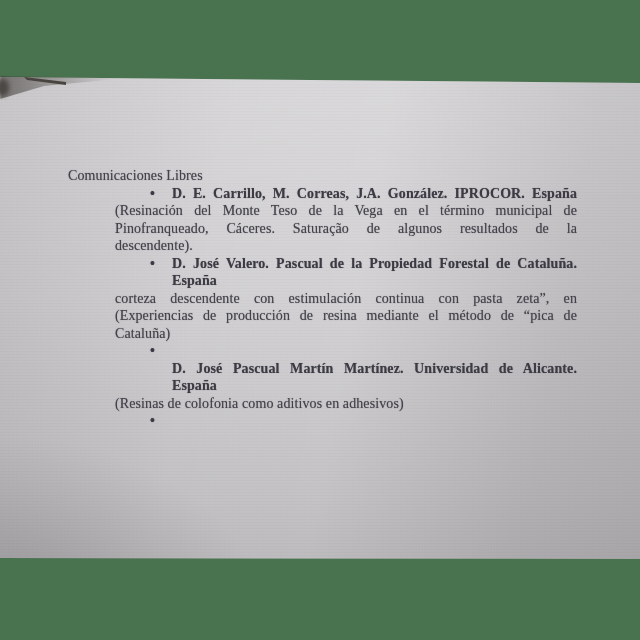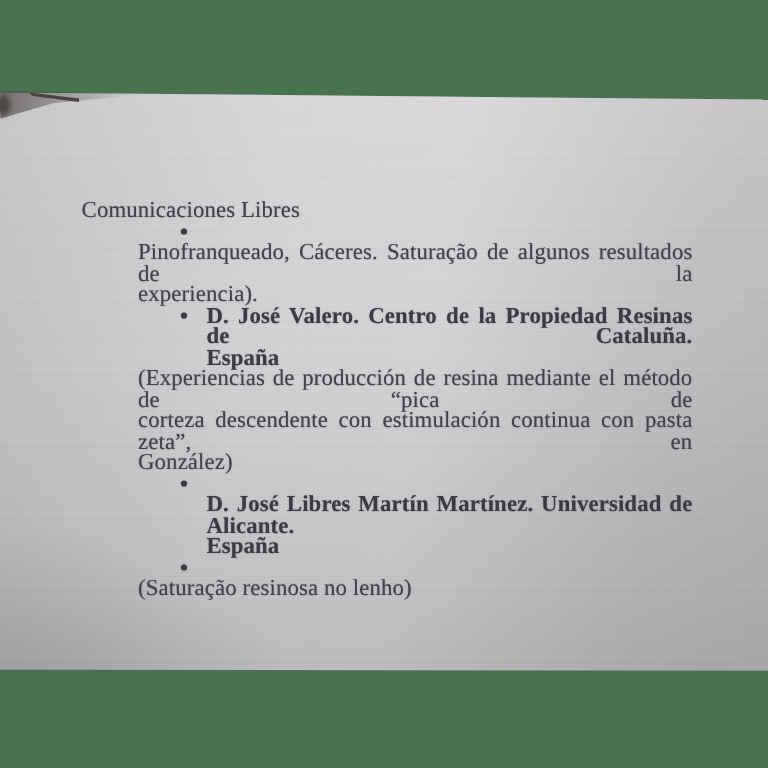--- a/index.html
+++ b/index.html
@@ -38,21 +38,21 @@
     filter:blur(0.6px);
   }
   .corner-spot{
     position:absolute;left:-4px;top:79px;width:13px;height:17px;
     background:#4c4846;border-radius:50%;filter:blur(2.2px);
   }
 
   
   .content{
     position:absolute;left:115px;top:167px;width:462px;
-    font-size:19px;line-height:17.5px;
+    font-size:14px;line-height:17.5px;
     color:#43424a;letter-spacing:0.1px;
     text-shadow:0 0 1px rgba(64,63,70,0.55);
   }
   .section-title{margin-left:-47px;}
   .line{min-height:17.5px;}
   .jl{text-align:justify;text-align-last:justify;}
   .bold{font-weight:bold;color:#3c3b44;}
   .bullet-line{position:relative;padding-left:57px;white-space:nowrap;}
   .bullet-line.jl{white-space:normal;}
   .hang{padding-left:57px;}
@@ -75,49 +75,51 @@
   <div class="paper">
     <div class="grain"></div>
 
     <div class="content">
 
       <div class="line section-title">Comunicaciones Libres</div>
 
       <div>
         <div class="line bullet-line jl bold">
           <span class="bullet">•</span>
+          <span>D. E. Carrillo, M. Correas, J.A. González. IPROCOR. España</span>
         </div>
+        <div class="line jl">(Resinación del Monte Teso de la Vega en el término municipal de</div>
         <div class="line jl">Pinofranqueado, Cáceres. Saturação de algunos resultados de la</div>
-        <div class="line">experiencia).</div>
+        <div class="line">descendente).</div>
       </div>
 
       <div>
         <div class="line bullet-line jl bold">
           <span class="bullet">•</span>
-          <span>D. José Valero.  Centro de la Propiedad Resinas de Cataluña.</span>
+          <span>D. José Valero.  Pascual de la Propiedad Forestal de Cataluña.</span>
         </div>
         <div class="line hang bold">España</div>
+        <div class="line jl">corteza descendente con estimulación continua con pasta zeta”, en</div>
         <div class="line jl">(Experiencias de producción de resina mediante el método de “pica de</div>
-        <div class="line jl">corteza descendente con estimulación continua con pasta zeta”, en</div>
-        <div class="line">González)</div>
+        <div class="line">Cataluña)</div>
       </div>
 
       <div>
         <div class="line bullet-line jl bold">
           <span class="bullet">•</span>
         </div>
-        <div class="line hang jl bold">D. José Libres Martín Martínez. Universidad de Alicante.</div>
+        <div class="line hang jl bold">D. José Pascual Martín Martínez. Universidad de Alicante.</div>
         <div class="line hang bold">España</div>
+        <div class="line">(Resinas de colofonia como aditivos en adhesivos)</div>
       </div>
 
       <div>
         <div class="line bullet-line bold">
           <span class="bullet">•</span>
         </div>
-        <div class="line">(Saturação resinosa no lenho)</div>
       </div>
 
     </div>
   </div>
 
   <div class="corner-dark"></div>
   <div class="corner-streak"></div>
   <div class="corner-spot"></div>
 </div>
 

